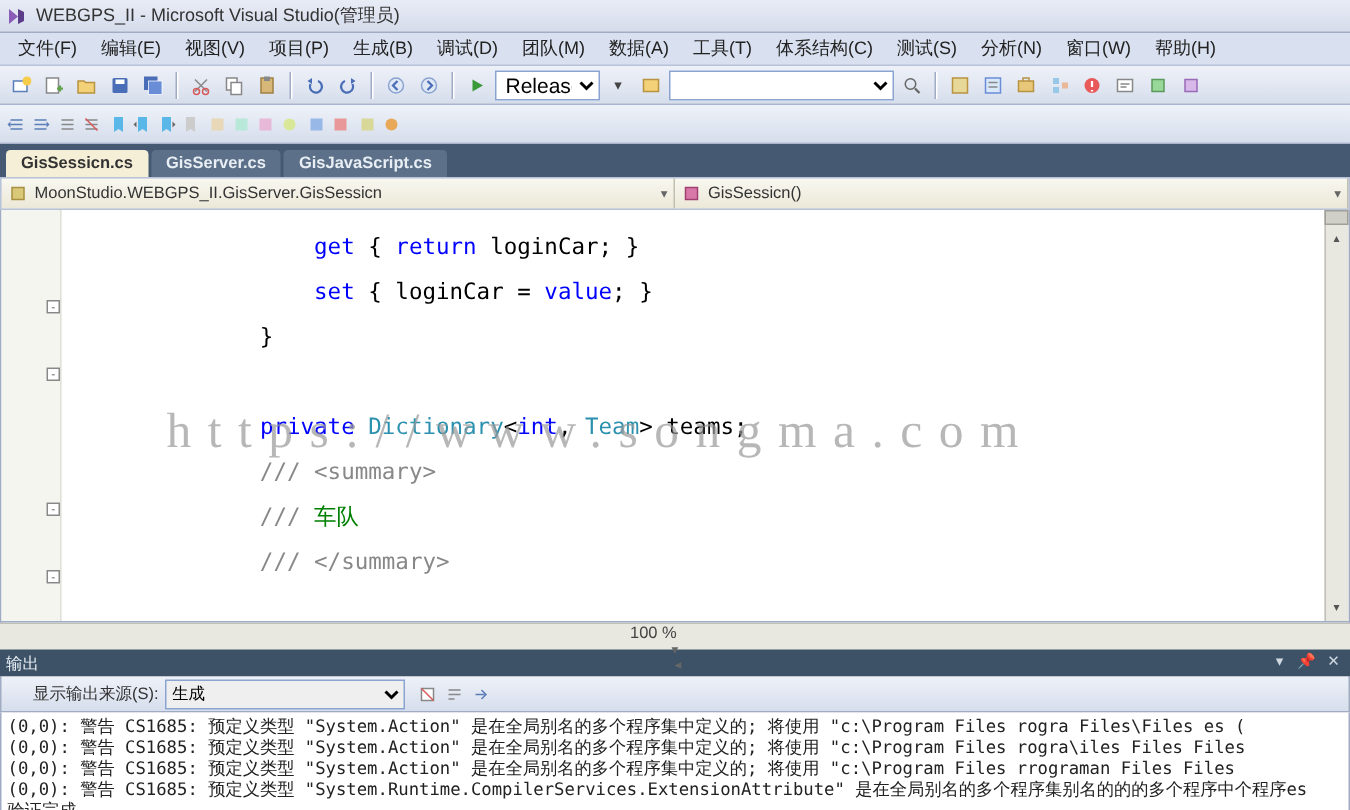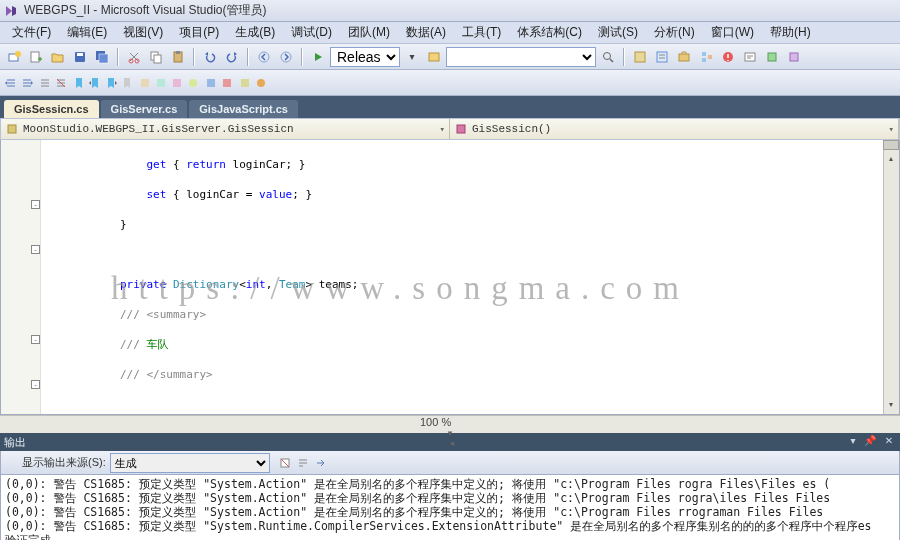--- a/index.html
+++ b/index.html
@@ -10,28 +10,28 @@
 .menubar { height: 22px; background: #d9e0ef; display: flex; align-items: center; padding: 0 4px; font-size: 12px; border-bottom: 1px solid #b8c2d8; }
 .menubar .menu-item { padding: 2px 8px; cursor: default; color: #222; }
 .toolbar { height: 26px; background: linear-gradient(#eef1f8, #d6deec); display: flex; align-items: center; padding: 2px 4px; border-bottom: 1px solid #a9b6ce; gap: 2px; }
 .toolbar .tb-btn { width: 20px; height: 20px; display: flex; align-items: center; justify-content: center; border-radius: 2px; cursor: default; }
 .toolbar .sep { width: 2px; height: 18px; border-left: 1px solid #a0acc4; border-right: 1px solid #fff; margin: 0 3px; }
 .toolbar select, .toolbar .combo { height: 20px; font-size: 14px; border: 1px solid #8aa3d0; background: #fff; padding: 0 2px; }
 .toolbar2 { height: 26px; background: linear-gradient(#eef1f8, #d6deec); display: flex; align-items: center; padding: 2px 4px; border-bottom: 1px solid #a9b6ce; gap: 2px; }
 .editor-tabs { height: 22px; background: #455a72; display: flex; align-items: flex-end; padding: 2px 4px 0; gap: 2px; font-weight: bold; }
 .editor-tab { padding: 3px 10px; background: #5c7189; color: #e8eef4; font-size: 11px; border-radius: 3px 3px 0 0; cursor: default; }
 .editor-tab.active { background: #f5efd8; color: #333; }
-.nav-bar { height: 22px; background: linear-gradient(#f8f8f0, #ece8d8); display: flex; border: 1px solid #b8c2d8; font-family: Liberation Mono, monospace; }
+.nav-bar { height: 22px; background: linear-gradient(#f8f8f0, #ece8d8); display: flex; border: 1px solid #b8c2d8; }
 .nav-bar .nav-half { flex: 1; display: flex; align-items: center; padding: 0 4px; border-right: 1px solid #c0c0b0; }
 .nav-bar .nav-icon { width: 14px; height: 14px; margin-right: 4px; }
 .nav-bar .nav-text { font-size: 11px; color: #333; }
 .code-area { position: relative; background: #fff; height: 275px; display: flex; border: 1px solid #a0acc4; border-top: none; }
 .margin-col { width: 40px; background: #f5f5f0; border-right: 1px solid #e0e0d8; }
 .outline-glyph { position: absolute; left: 30px; width: 9px; height: 9px; border: 1px solid #888; background: #fff; cursor: pointer; font-size: 8px; line-height: 7px; text-align: center; color: #666; }
-.code-content { flex: 1; padding: 2px 0 2px 26px; font-family: Consolas, monospace; font-size: 11px; line-height: 15px; white-space: pre; overflow: hidden; position: relative; }
+.code-content { flex: 1; padding: 2px 0 2px 60px; font-family: Consolas, monospace; font-size: 15px; line-height: 15px; white-space: pre; overflow: hidden; position: relative; }
 .code-line { height: 15px; }
 .kw { color: #0000ff; }
 .type { color: #2b91af; }
 .str-cmt { color: #008000; font-family: Liberation Mono, monospace; }
 .gray-cmt { color: #888; }
 .scrollbar-v { width: 16px; background: #e8e8e0; border-left: 1px solid #c0c0b8; position: relative; }
 .scroll-split { position: absolute; top: 0; right: 0; width: 16px; height: 10px; background: #d0d0c8; border: 1px solid #a0a098; }
 .scroll-arrow { position: absolute; width: 14px; height: 14px; font-size: 8px; text-align: center; line-height: 14px; color: #555; cursor: pointer; }
 .zoom-bar { height: 18px; background: #e8e8e0; border-top: 1px solid #c0c0b8; display: flex; align-items: center; padding: 0 4px; font-size: 11px; color: #444; flex-direction: column; }
 .zoom-bar .zoom-val { width: 60px; }

